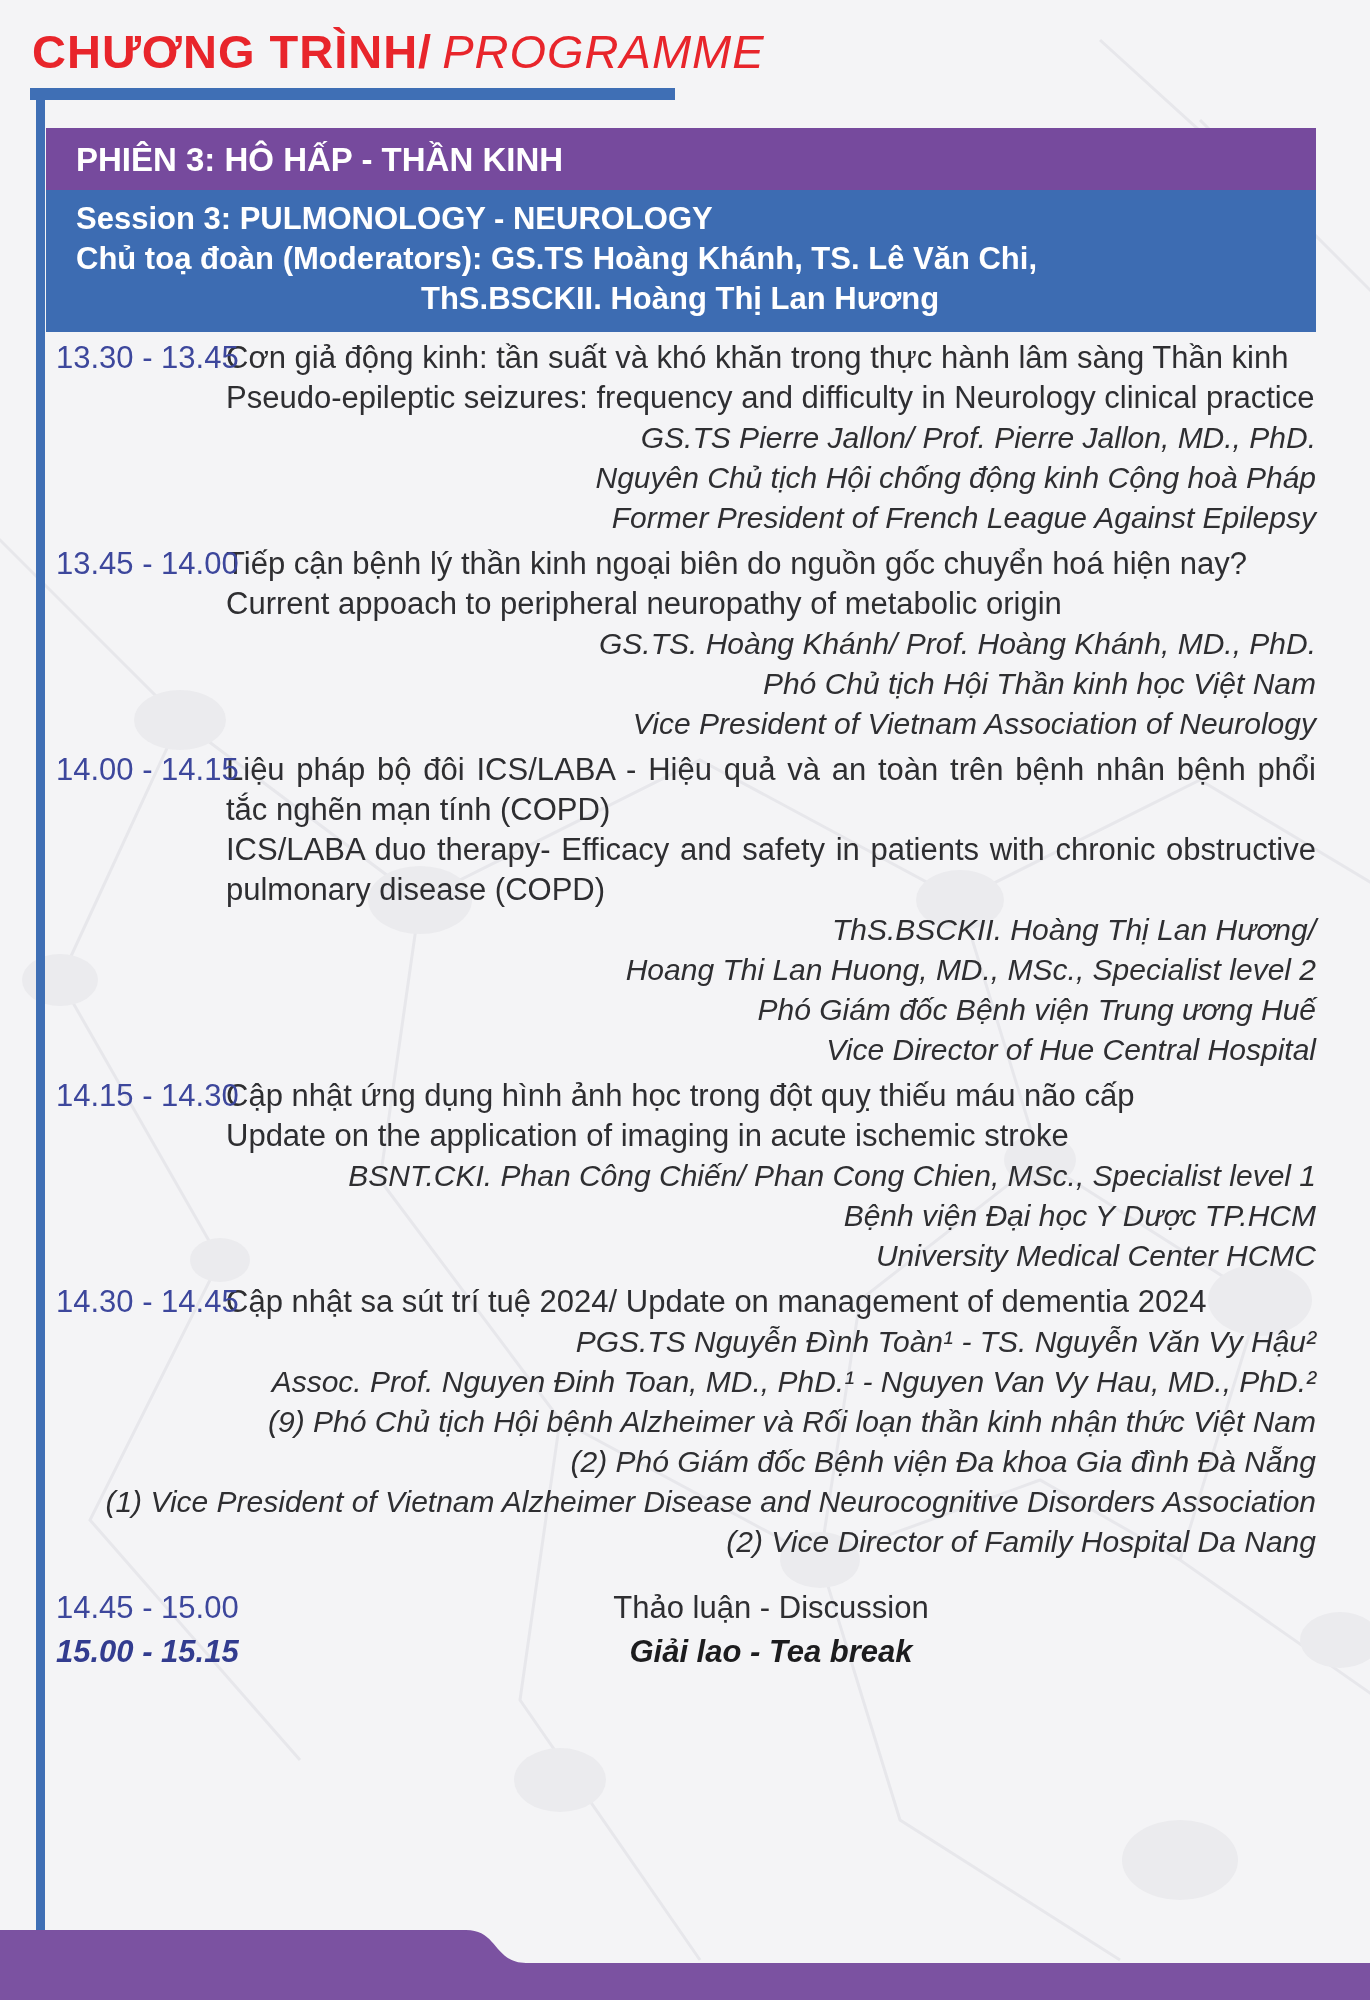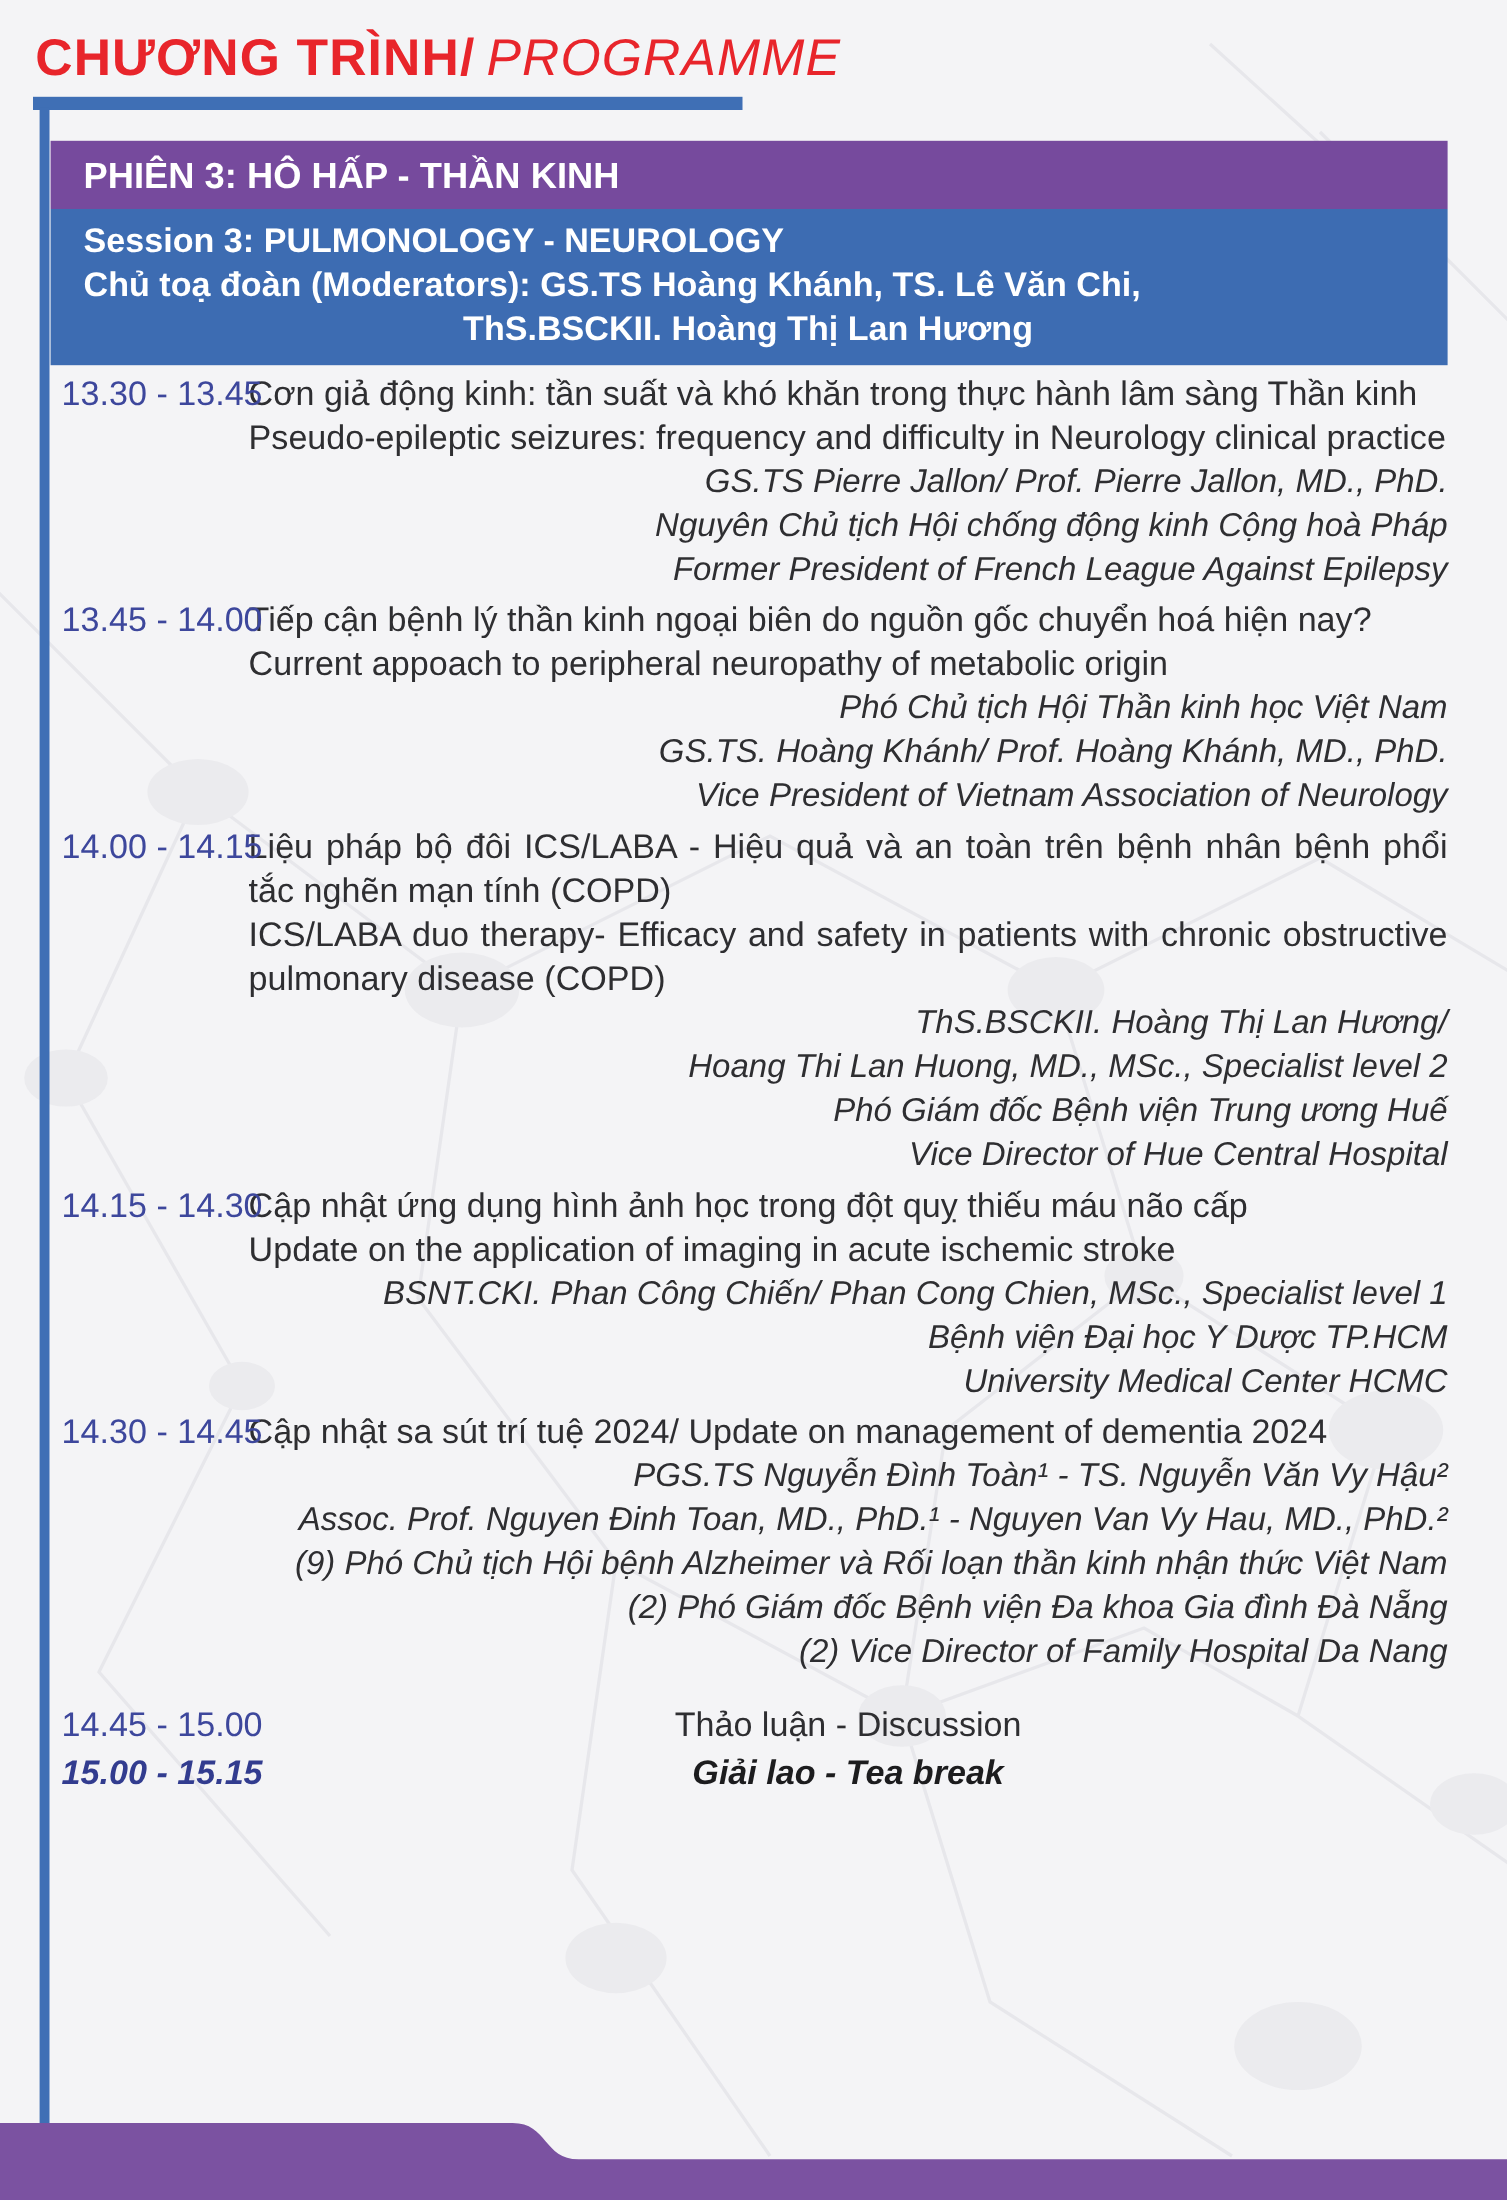--- a/index.html
+++ b/index.html
@@ -120,22 +120,22 @@
       <p>Pseudo-epileptic seizures: frequency and difficulty in Neurology clinical practice</p>
       <div class="speaker">GS.TS Pierre Jallon/ Prof. Pierre Jallon, MD., PhD.</div>
       <div class="speaker">Nguyên Chủ tịch Hội chống động kinh Cộng hoà Pháp</div>
       <div class="speaker">Former President of French League Against Epilepsy</div>
     </div>
 
     <div class="item">
       <span class="time">13.45 - 14.00</span>
       <p>Tiếp cận bệnh lý thần kinh ngoại biên do nguồn gốc chuyển hoá hiện nay?</p>
       <p>Current appoach to peripheral neuropathy of metabolic origin</p>
+      <div class="speaker">GS.TS. Hoàng Khánh/ Prof. Hoàng Khánh, MD., PhD.</div>
       <div class="speaker">Phó Chủ tịch Hội Thần kinh học Việt Nam</div>
-      <div class="speaker">GS.TS. Hoàng Khánh/ Prof. Hoàng Khánh, MD., PhD.</div>
       <div class="speaker">Vice President of Vietnam Association of Neurology</div>
     </div>
 
     <div class="item">
       <span class="time">14.00 - 14.15</span>
       <p>Liệu pháp bộ đôi ICS/LABA - Hiệu quả và an toàn trên bệnh nhân bệnh phổi tắc nghẽn mạn tính (COPD)</p>
       <p>ICS/LABA duo therapy- Efficacy and safety in patients with chronic obstructive pulmonary disease (COPD)</p>
       <div class="speaker">ThS.BSCKII. Hoàng Thị Lan Hương/</div>
       <div class="speaker">Hoang Thi Lan Huong, MD., MSc., Specialist level 2</div>
       <div class="speaker">Phó Giám đốc Bệnh viện Trung ương Huế</div>
@@ -151,20 +151,21 @@
       <div class="speaker">University Medical Center HCMC</div>
     </div>
 
     <div class="item">
       <span class="time">14.30 - 14.45</span>
       <p>Cập nhật sa sút trí tuệ 2024/ Update on management of dementia 2024</p>
       <div class="speaker">PGS.TS Nguyễn Đình Toàn¹ - TS. Nguyễn Văn Vy Hậu²</div>
       <div class="speaker">Assoc. Prof. Nguyen Đinh Toan, MD., PhD.¹ - Nguyen Van Vy Hau, MD., PhD.²</div>
       <div class="speaker">(9) Phó Chủ tịch Hội bệnh Alzheimer và Rối loạn thần kinh nhận thức Việt Nam</div>
       <div class="speaker">(2) Phó Giám đốc Bệnh viện Đa khoa Gia đình Đà Nẵng</div>
+      <div class="speaker">(1) Vice President of Vietnam Alzheimer Disease and Neurocognitive Disorders Association</div>
       <div class="speaker">(2) Vice Director of Family Hospital Da Nang</div>
     </div>
 
     <div class="row-simple discussion-row">
       <span class="time">14.45 - 15.00</span>
       <div class="label">Thảo luận - Discussion</div>
     </div>
 
     <div class="row-simple teabreak-row">
       <span class="time">15.00 - 15.15</span>

